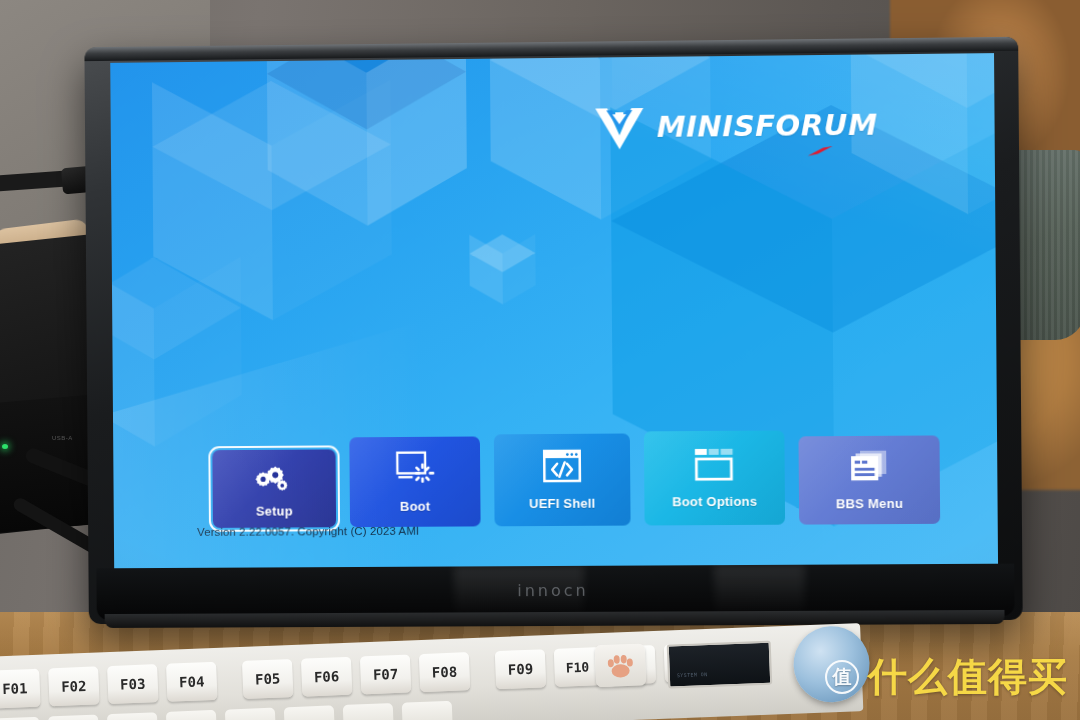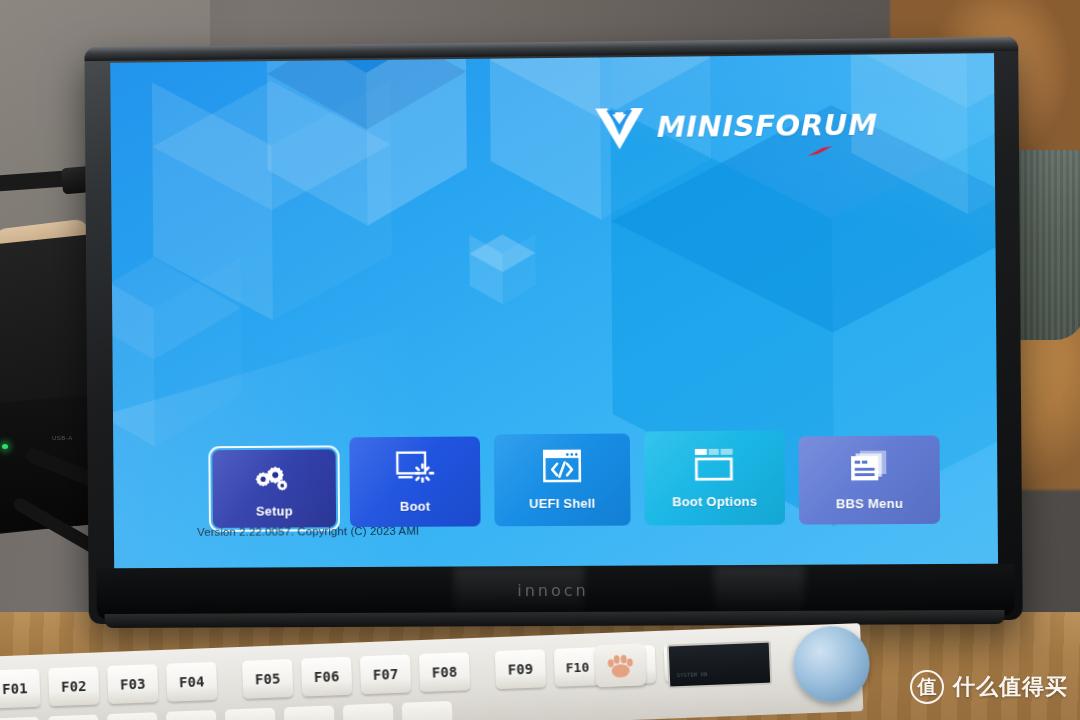--- a/index.html
+++ b/index.html
@@ -271,21 +271,21 @@
   }
   .wm-badge {
     width:34px; height:34px; border-radius:50%;
     border:2px solid #fff; color:#fff;
     display:flex; align-items:center; justify-content:center;
     font-size:19px; font-weight:bold;
     font-family:"DejaVu Sans", sans-serif;
     text-shadow:0 1px 2px rgba(0,0,0,.3);
   }
   .wm-text {
-    color:#ffffff; font-size:22px; font-weight:bold;
+    color:#fde047; font-size:39px; font-weight:bold;
     font-family:Liberation Sans, sans-serif;
     letter-spacing:1px; text-shadow:0 1px 3px rgba(0,0,0,.35);
   }
 </style>
 </head>
 <body>
 
 <div id="scene">
 
   <div class="wall"></div>

